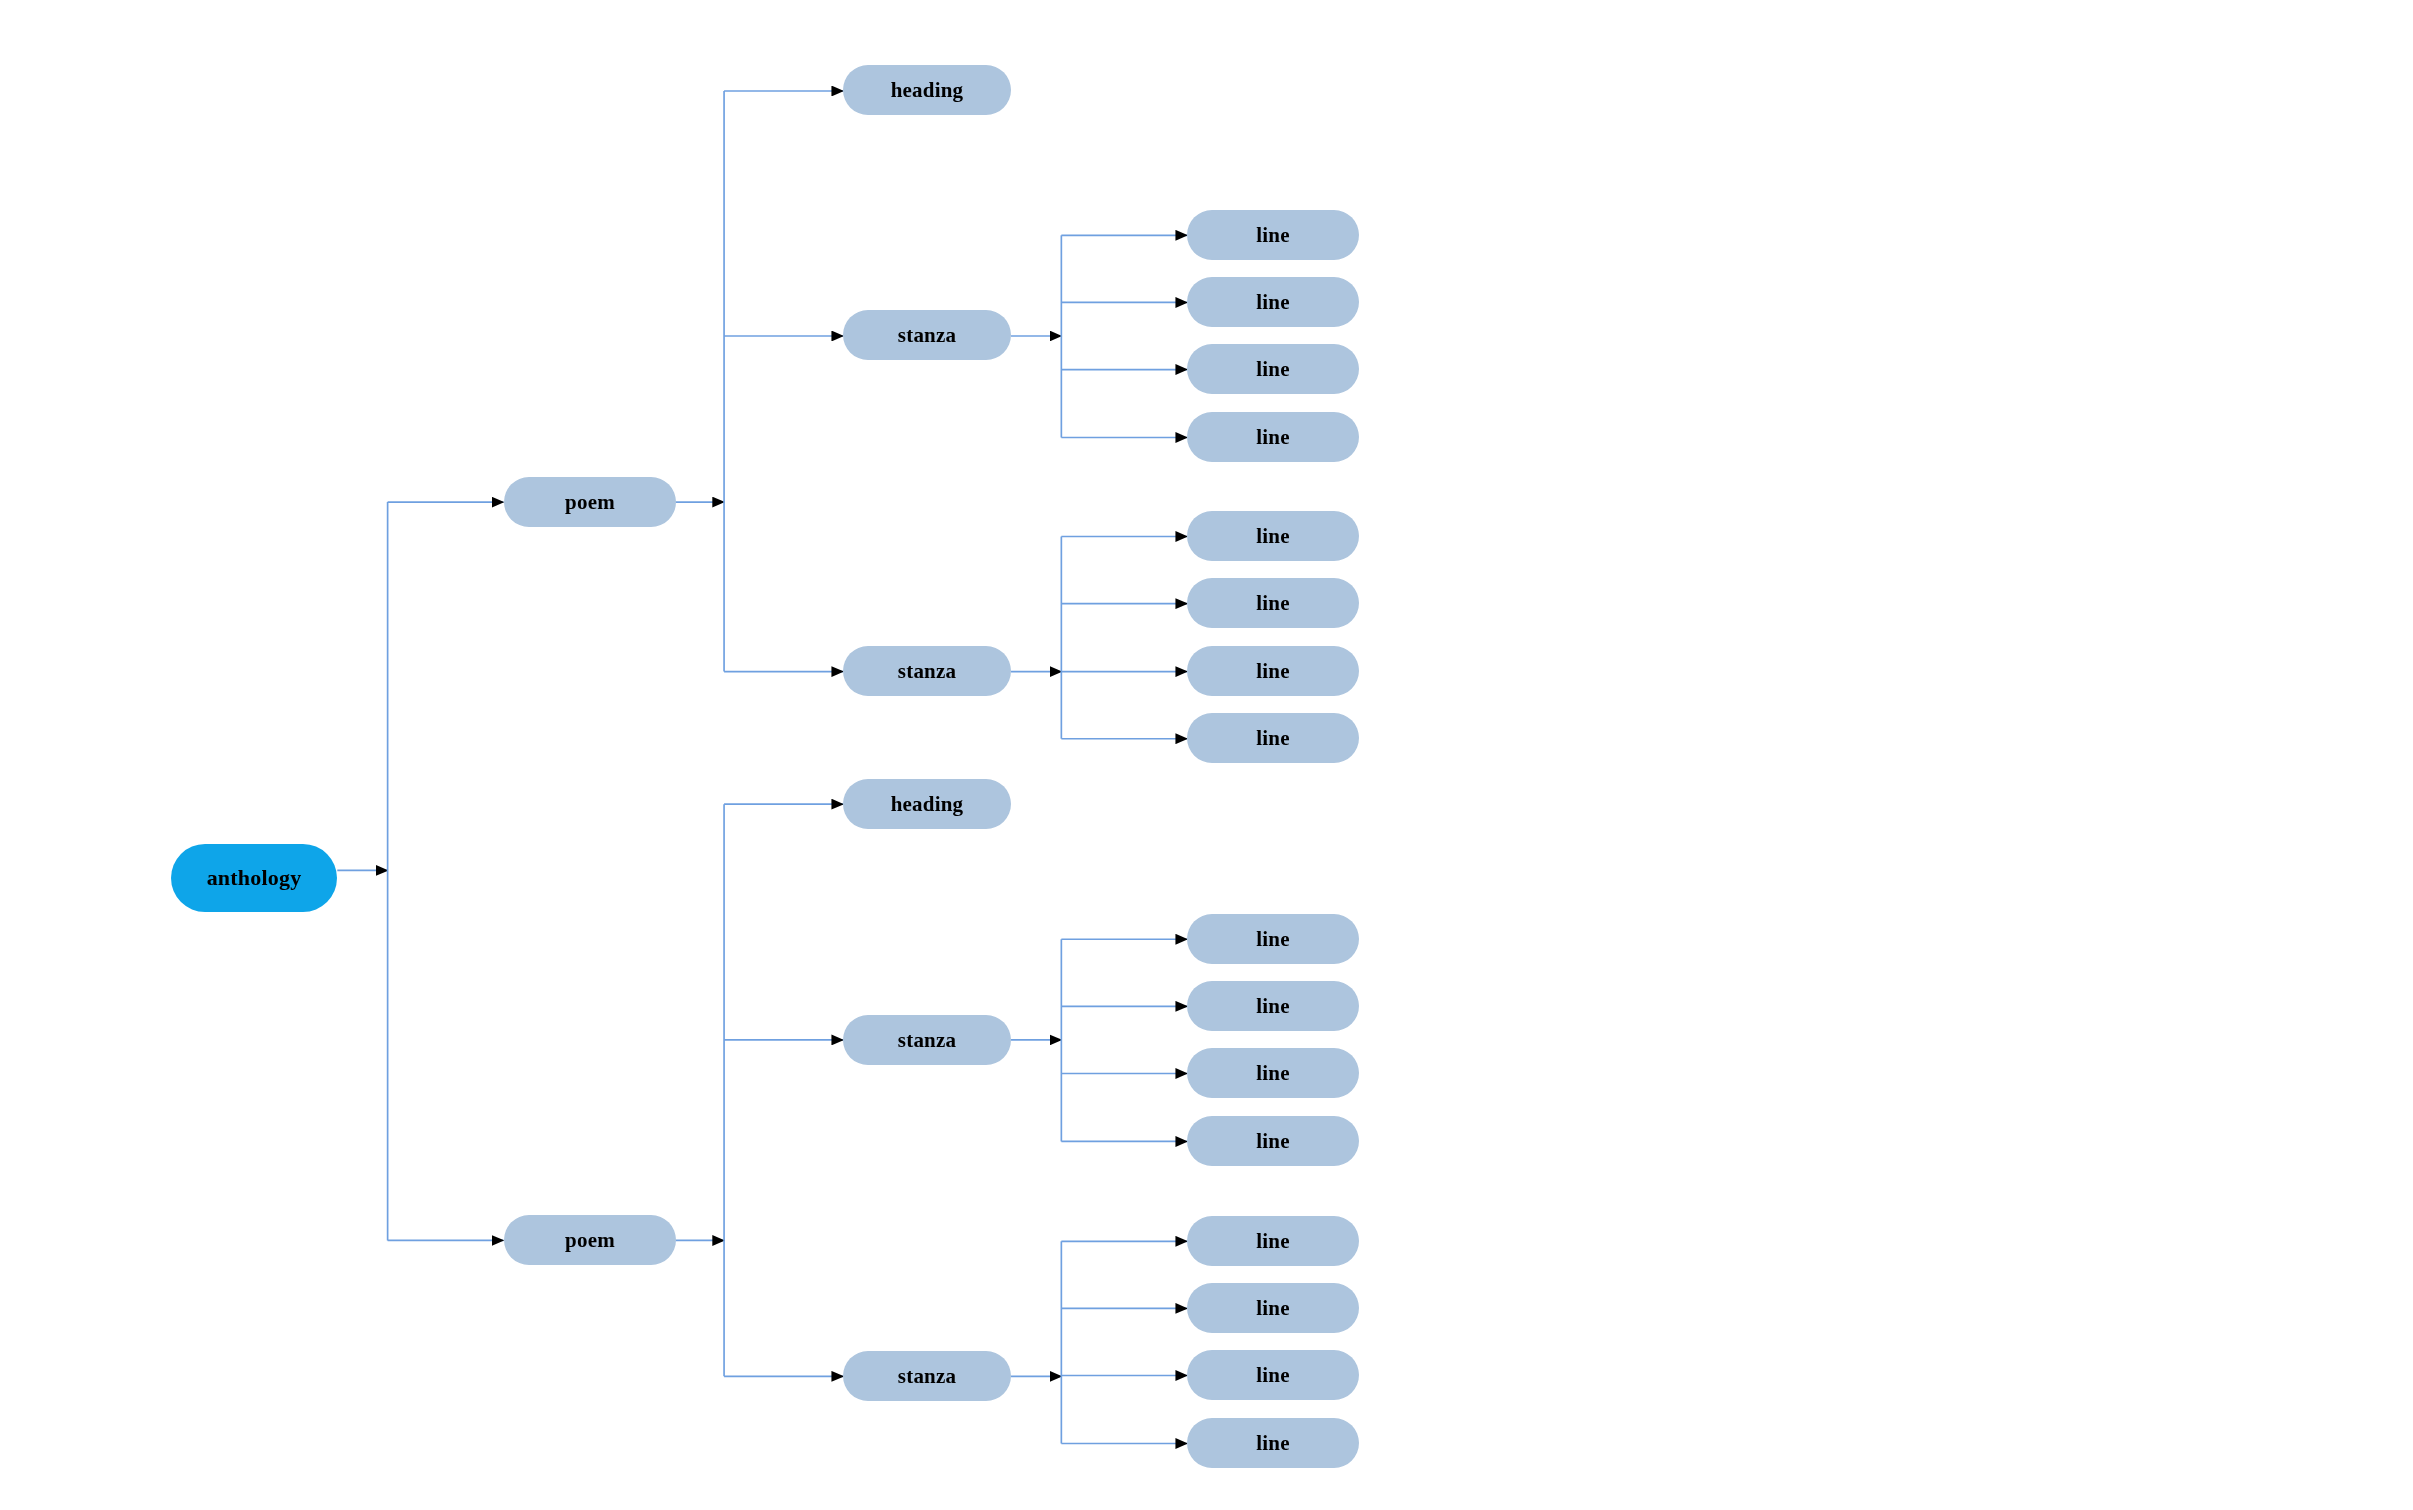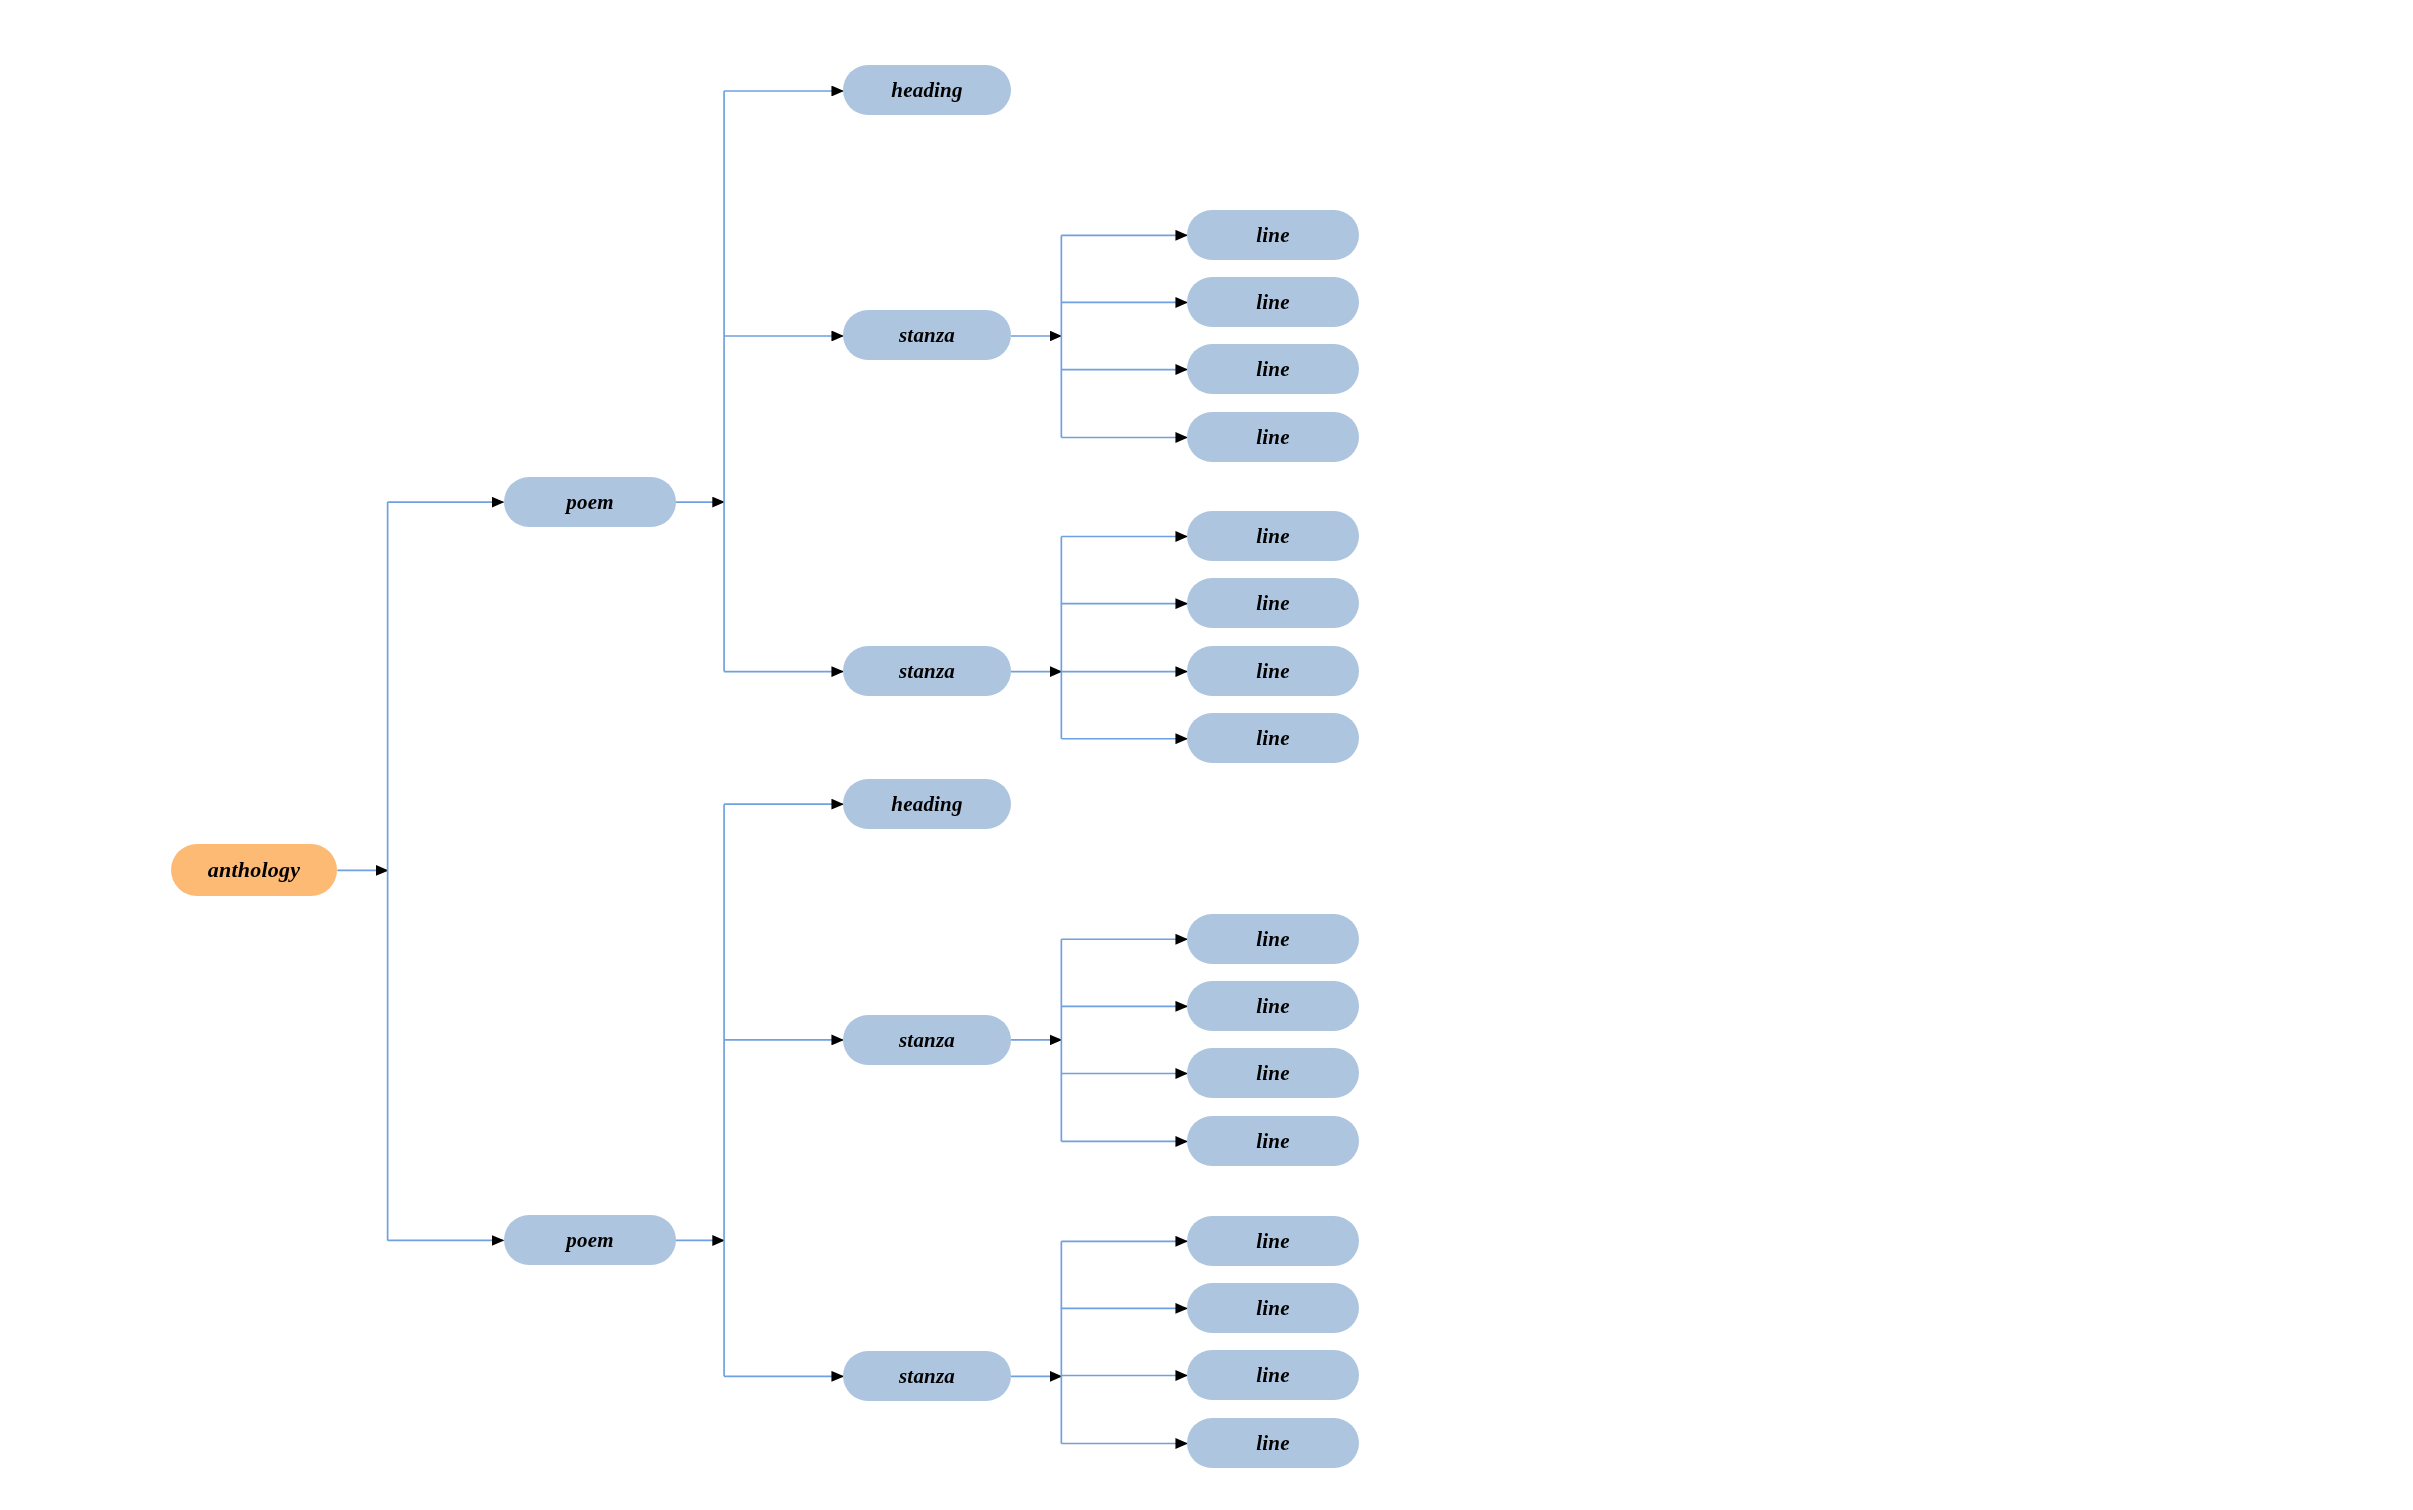--- a/index.html
+++ b/index.html
@@ -38,21 +38,20 @@
     color: #000000;
     font-weight: bold;
     font-family: "Liberation Serif", "DejaVu Serif", serif;
     letter-spacing: 0.2px;
     white-space: nowrap;
     user-select: none;
   }
   .node-label {
     display: block;
     line-height: 1;
-    font-style: italic;
   }
 </style>
 </head>
 <body>
 
 <div id="diagram-root">
 
   <svg id="edge-layer" viewBox="0 0 2876 1800" width="2413" height="1511" xmlns="http://www.w3.org/2000/svg">
     <defs>
       <marker id="arrow" markerWidth="15" markerHeight="13" refX="14" refY="6.5" orient="auto" markerUnits="userSpaceOnUse">
@@ -94,21 +93,21 @@
         <path d="M 1265 1360 L 1415 1360" stroke="#6fa0e0" stroke-width="2" fill="none" marker-end="url(#arrow)"></path>
         <path d="M 1205 1640 L 1265 1640" stroke="#6fa0e0" stroke-width="2" fill="none" marker-end="url(#arrow)"></path>
         <path d="M 1265 1479 L 1265 1720" stroke="#6fa0e0" stroke-width="2" fill="none"></path>
         <path d="M 1265 1479 L 1415 1479" stroke="#6fa0e0" stroke-width="2" fill="none" marker-end="url(#arrow)"></path>
         <path d="M 1265 1559 L 1415 1559" stroke="#6fa0e0" stroke-width="2" fill="none" marker-end="url(#arrow)"></path>
         <path d="M 1265 1639 L 1415 1639" stroke="#6fa0e0" stroke-width="2" fill="none" marker-end="url(#arrow)"></path>
         <path d="M 1265 1720 L 1415 1720" stroke="#6fa0e0" stroke-width="2" fill="none" marker-end="url(#arrow)"></path>
       </g>
   </svg>
 
-  <div class="node" style="left: 171px; top: 844px; width: 166px; height: 52px; font-size: 22px; background: #fdba74; color: rgb(0, 0, 0);">
+  <div class="node" style="left: 171px; top: 844px; width: 166px; height: 68px; font-size: 22px; background: #0ea5e9; color: rgb(0, 0, 0);">
     <span class="node-label">anthology</span>
   </div>
 
   <div class="node" style="left: 504px; top: 477px; width: 172px; height: 50px; font-size: 21px; background: rgb(173, 197, 222); color: rgb(0, 0, 0);">
     <span class="node-label">poem</span>
   </div>
 
   <div class="node" style="left: 504px; top: 1215px; width: 172px; height: 50px; font-size: 21px; background: rgb(173, 197, 222); color: rgb(0, 0, 0);">
     <span class="node-label">poem</span>
   </div>

